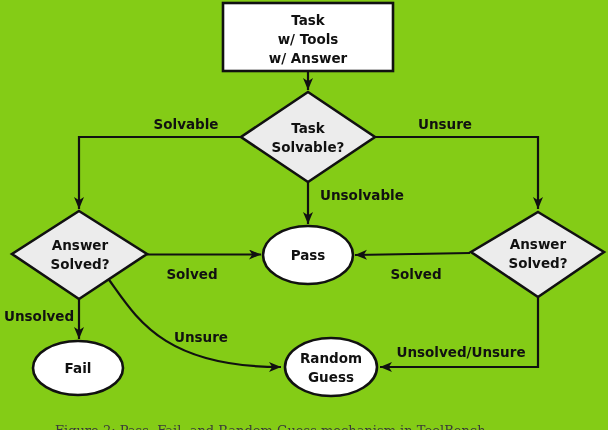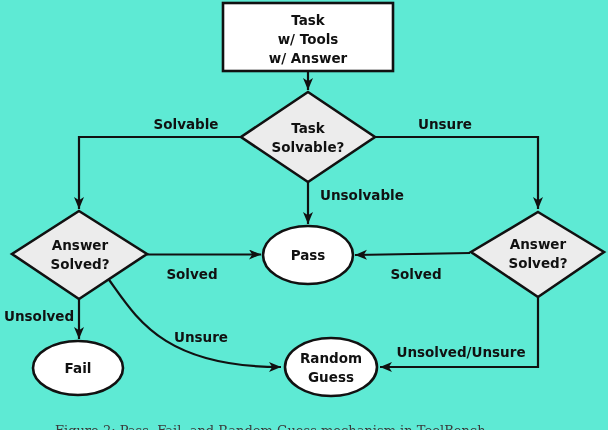--- a/index.html
+++ b/index.html
@@ -1,16 +1,16 @@
 <!DOCTYPE html>
 <html><head>
 <meta charset="utf-8">
 <style>
   html,body{margin:0;padding:0;background:#fff;}
-  #page{position:relative;width:608px;height:430px;overflow:hidden;background:#5eead4;
+  #page{position:relative;width:608px;height:430px;overflow:hidden;background:#84cc16;
         font-family:"DejaVu Sans","Liberation Sans",sans-serif;}
   svg{position:absolute;left:0;top:0;}
   .shape{stroke:#111;stroke-width:2.6;}
   .edge{stroke:#111;stroke-width:2.2;fill:none;}
   .node-text{font-family:"DejaVu Sans","Liberation Sans",sans-serif;
              font-weight:700;font-size:13.5px;fill:#111;text-anchor:middle;}
   .edge-label{font-family:"DejaVu Sans","Liberation Sans",sans-serif;
               font-weight:700;font-size:13.5px;fill:#111;}
   .mid{text-anchor:middle;}
   .start{text-anchor:start;}

